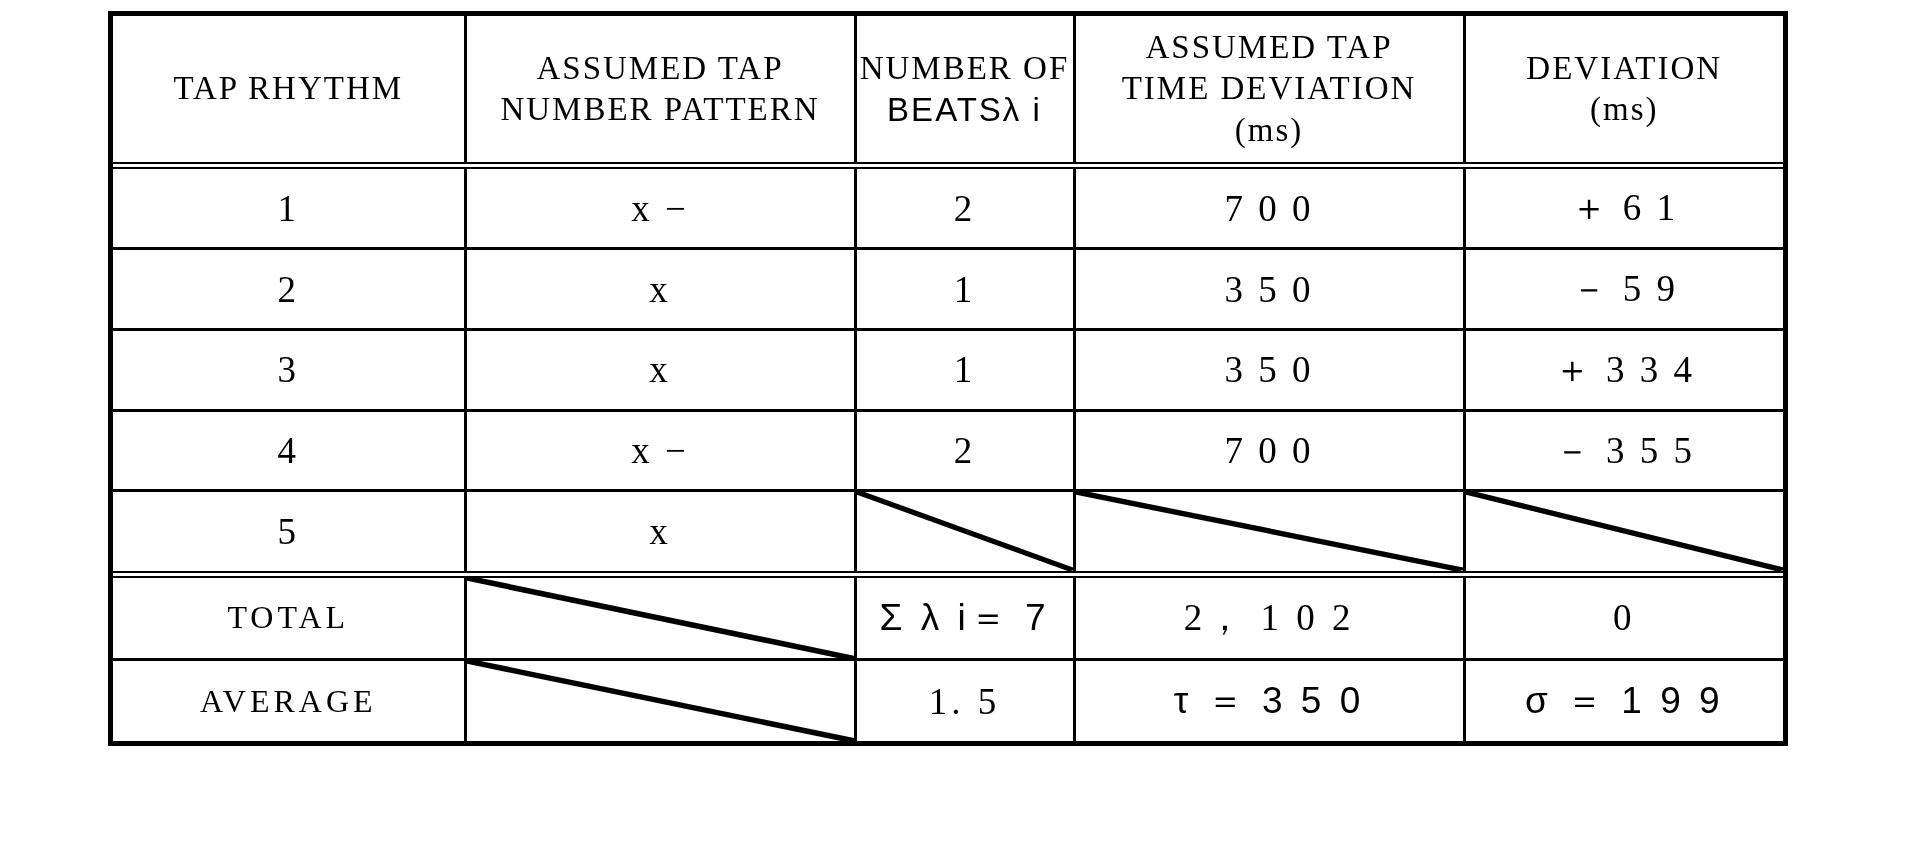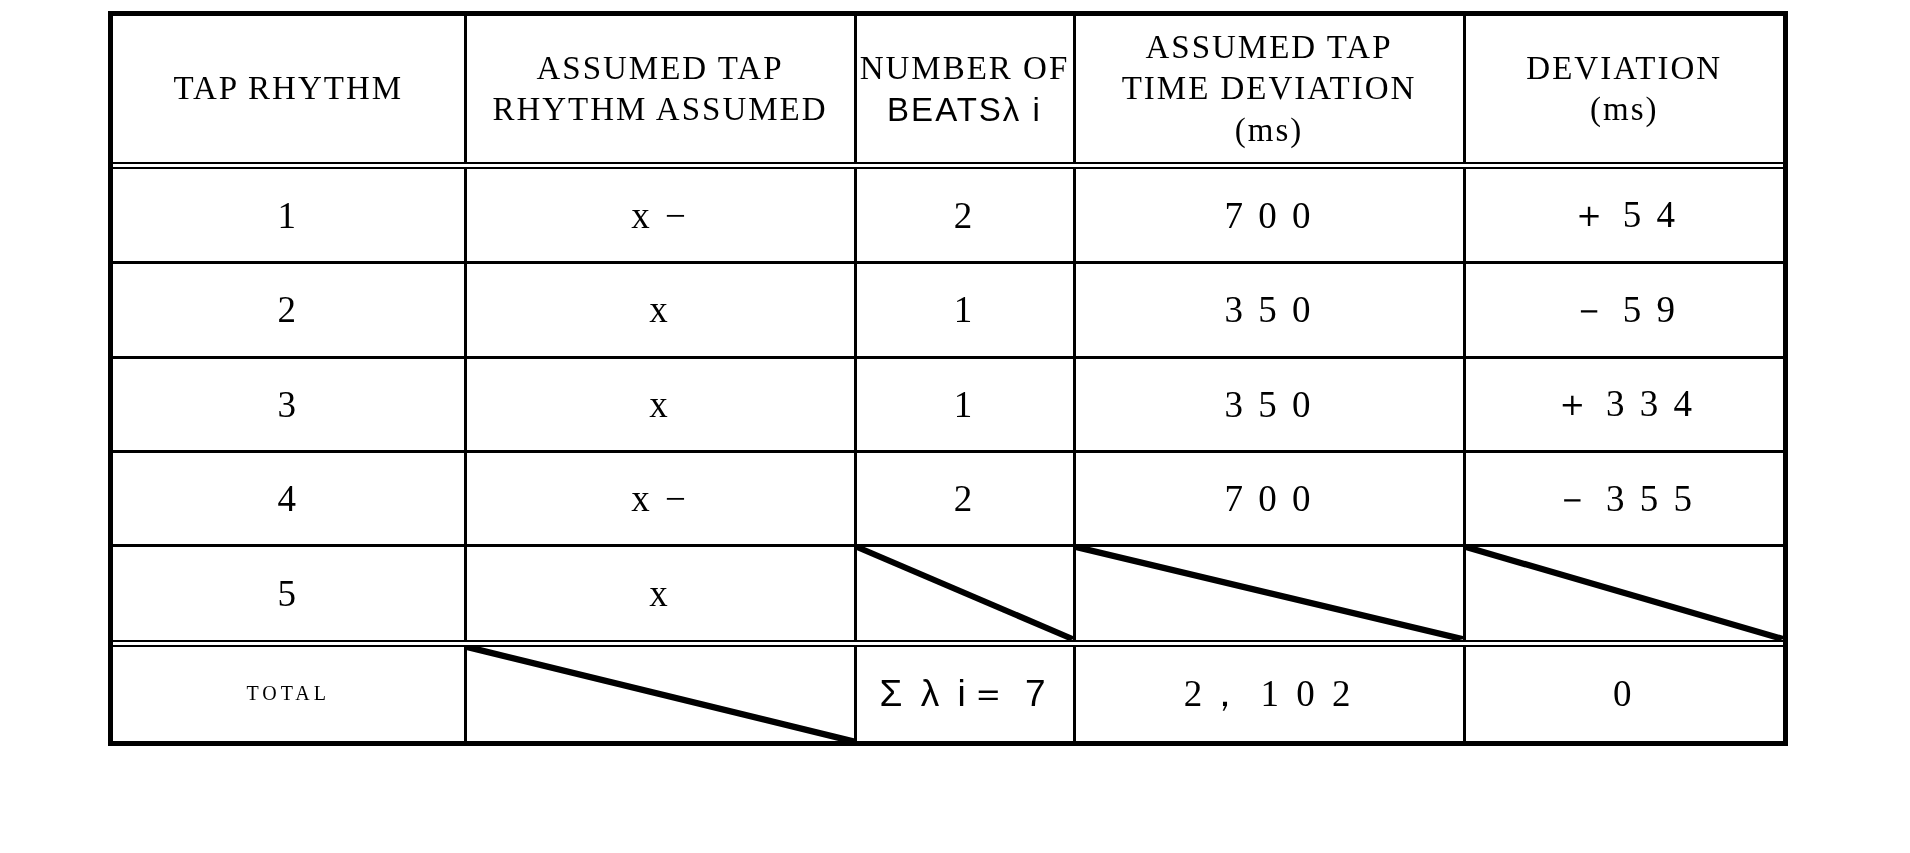--- a/index.html
+++ b/index.html
@@ -91,21 +91,21 @@
   .num { font-size: 38px; letter-spacing: 10px; padding-left: 10px; }
   .pat { font-size: 33px; letter-spacing: 6px; }
   .tapno { font-size: 38px; letter-spacing: 0; }
 
   .srow td {
     height: 66px;
     font-size: 37px;
     letter-spacing: 4px;
   }
   .srow .label {
-    font-size: 20px;
+    font-size: 32px;
     letter-spacing: 4px;
   }
 
   
   .slash { position: relative; }
   .slash > svg {
     position: absolute;
     left: 0; top: 0;
     width: 100%; height: 100%;
     display: block;
@@ -129,21 +129,21 @@
           <col class="c-dev">
       </colgroup>
 
       <thead>
         <tr class="hdr-row">
           <th class="hdr">
             <span class="l">TAP RHYTHM</span>
           </th>
           <th class="hdr">
             <span class="l">ASSUMED TAP</span>
-            <span class="l">RHYTHM ASSUMED</span>
+            <span class="l">NUMBER PATTERN</span>
           </th>
           <th class="hdr">
             <span class="l">NUMBER OF</span>
             <span class="l sym">BEATSλ i</span>
           </th>
           <th class="hdr">
             <span class="l">ASSUMED TAP</span>
             <span class="l">TIME DEVIATION</span>
             <span class="l">(ms)</span>
           </th>
@@ -154,21 +154,21 @@
         </tr>
       </thead>
 
       <tbody>
 
         <tr class="drow">
           <td class="tapno">1</td>
           <td class="pat">x −</td>
           <td class="num">2</td>
           <td class="num">7 0 0</td>
-          <td class="num">＋ 5 4</td>
+          <td class="num">＋ 6 1</td>
         </tr>
 
         <tr class="drow">
           <td class="tapno">2</td>
           <td class="pat">x</td>
           <td class="num">1</td>
           <td class="num">3 5 0</td>
           <td class="num">－ 5 9</td>
         </tr>
 
@@ -213,18 +213,29 @@
           <td class="slash">
             <svg viewBox="0 0 100 100" preserveAspectRatio="none">
               <line x1="0" y1="0" x2="100" y2="100"></line>
             </svg>
           </td>
           <td class="num sym">Σ λ i＝ 7</td>
           <td class="num">2， 1 0 2</td>
           <td class="num">0</td>
         </tr>
 
+        <tr class="srow">
+          <td class="label">AVERAGE</td>
+          <td class="slash">
+            <svg viewBox="0 0 100 100" preserveAspectRatio="none">
+              <line x1="0" y1="0" x2="100" y2="100"></line>
+            </svg>
+          </td>
+          <td class="num">1. 5</td>
+          <td class="num sym">τ ＝ 3 5 0</td>
+          <td class="num sym">σ ＝ 1 9 9</td>
+        </tr>
 
       </tbody>
     </table>
   </div>
 
 </div>
 
 </body></html>

